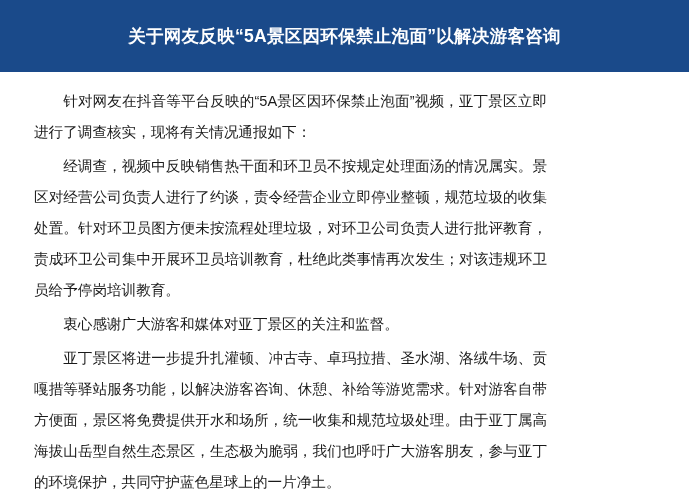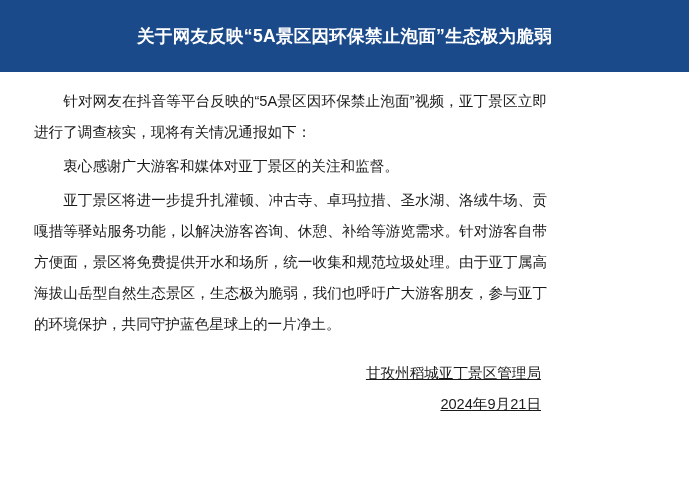--- a/index.html
+++ b/index.html
@@ -70,25 +70,26 @@
     font-family: "Liberation Sans", sans-serif;
     text-decoration: underline;
   }
 </style>
 </head>
 <body>
 
 <div class="page">
 
   <div class="title-bar">
-    <div class="title-text">关于网友反映“5A景区因环保禁止泡面”生态极为脆弱</div>
+    <div class="title-text">关于网友反映“5A景区因环保禁止泡面”以解决游客咨询</div>
   </div>
 
   <div class="body-area">
     <p class="para">针对网友在抖音等平台反映的“5A景区因环保禁止泡面”视频，亚丁景区立即进行了调查核实，现将有关情况通报如下：</p>
+    <p class="para">经调查，视频中反映销售热干面和环卫员不按规定处理面汤的情况属实。景区对经营公司负责人进行了约谈，责令经营企业立即停业整顿，规范垃圾的收集处置。针对环卫员图方便未按流程处理垃圾，对环卫公司负责人进行批评教育，责成环卫公司集中开展环卫员培训教育，杜绝此类事情再次发生；对该违规环卫员给予停岗培训教育。</p>
     <p class="para">衷心感谢广大游客和媒体对亚丁景区的关注和监督。</p>
     <p class="para">亚丁景区将进一步提升扎灌顿、冲古寺、卓玛拉措、圣水湖、洛绒牛场、贡嘎措等驿站服务功能，以解决游客咨询、休憩、补给等游览需求。针对游客自带方便面，景区将免费提供开水和场所，统一收集和规范垃圾处理。由于亚丁属高海拔山岳型自然生态景区，生态极为脆弱，我们也呼吁广大游客朋友，参与亚丁的环境保护，共同守护蓝色星球上的一片净土。</p>
 
     <div class="signature-block">
       <div class="sig-line">甘孜州稻城亚丁景区管理局</div>
       <div class="sig-line">2024年9月21日</div>
     </div>
   </div>
 
 </div>

